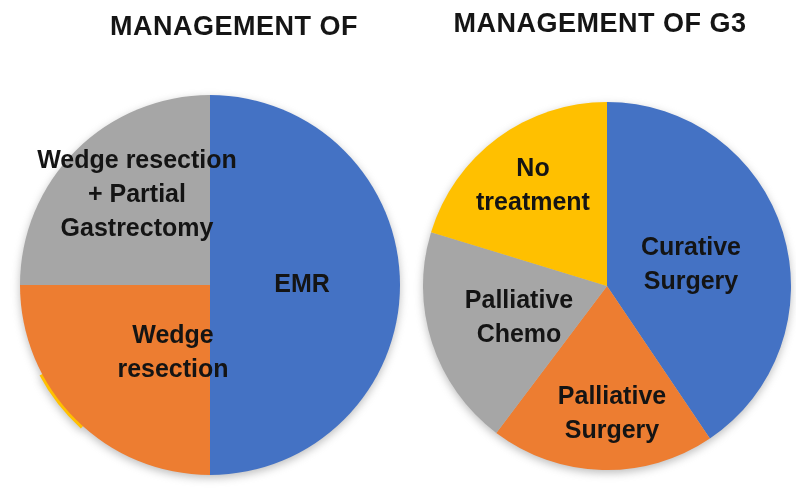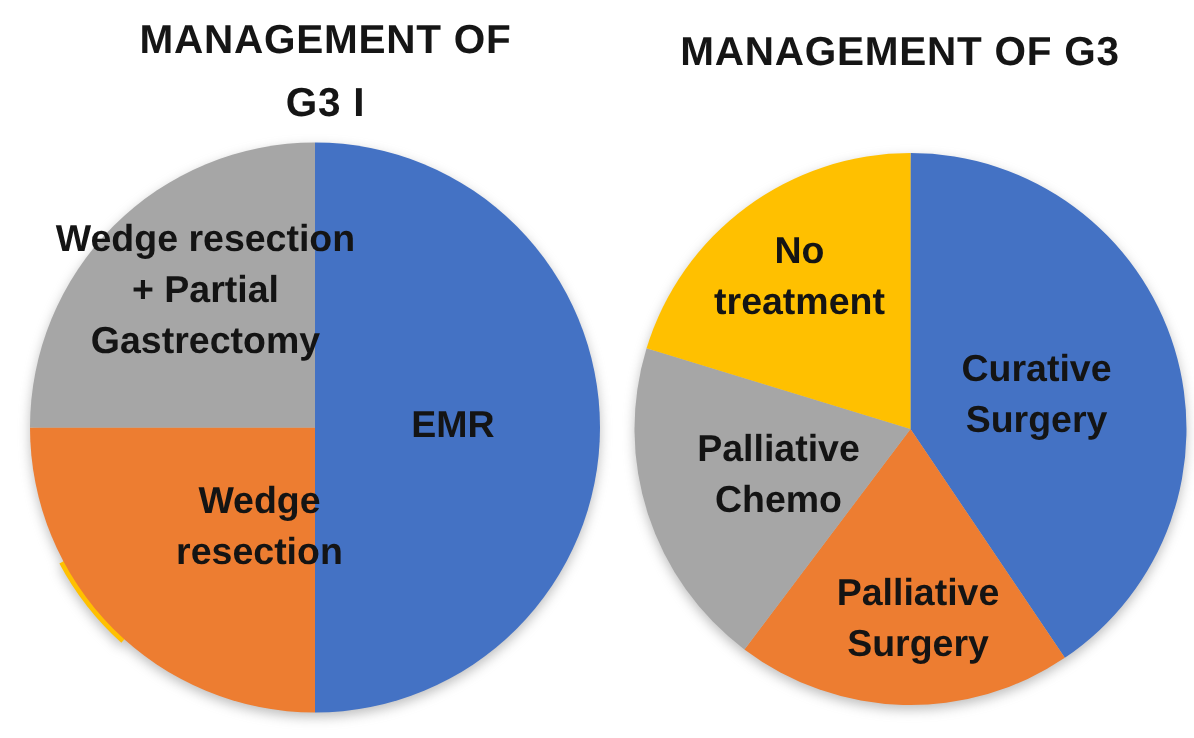--- a/index.html
+++ b/index.html
@@ -18,42 +18,41 @@
   .chart { position: absolute; inset: 0; }
   .chart-title {
     position: absolute;
     text-align: center;
     font-weight: bold;
     font-size: 27px;
     line-height: 42px;
     color: #151515;
     letter-spacing: 0.5px;
   }
-  #title-left  { left: 15px;  top: 5px; width: 404px; }
-  #title-right { left: 405px; top: 13px; width: 390px; }
+  #title-left  { left: 32px;  top: 5px; width: 404px; }
+  #title-right { left: 405px; top: 2px; width: 390px; }
   svg.pie { position: absolute; overflow: visible; }
   #pie-left  { left: 14px;  top: 89px; }
   #pie-right { left: 417px; top: 96px; }
   .pie-group { filter: drop-shadow(0px 3px 4px rgba(110,110,110,0.45)); }
   .slice-label {
     font-family: "Liberation Sans", sans-serif;
     font-weight: bold;
     font-size: 25px;
     fill: #141414;
   }
 </style>
 </head>
 <body>
 
 <div id="canvas">
 
   <div class="chart">
     <div class="chart-title" id="title-left">
       <div>MANAGEMENT OF</div>
-      <div>G3 I</div>
     </div>
     <svg class="pie" id="pie-left" width="392" height="392" viewBox="0 0 392 392">
         <g class="pie-group">
           <path d="M 196 196 L 66.86 339.43 A 193 193 0 0 1 25.59 286.61 Z" fill="#FFC000"></path>
           <path d="M 196 196 L 196.00 6.00 A 190 190 0 0 1 196.00 386.00 Z" fill="#4472C4"></path>
           <path d="M 196 196 L 196.00 386.00 A 190 190 0 0 1 6.00 196.00 Z" fill="#ED7D31"></path>
           <path d="M 196 196 L 6.00 196.00 A 190 190 0 0 1 196.00 6.00 Z" fill="#A6A6A6"></path>
         </g>
         <text class="slice-label" text-anchor="middle" dominant-baseline="central"><tspan x="288" y="194">EMR</tspan></text>
         <text class="slice-label" text-anchor="middle" dominant-baseline="central"><tspan x="159" y="245">Wedge</tspan><tspan x="159" y="279">resection</tspan></text>

